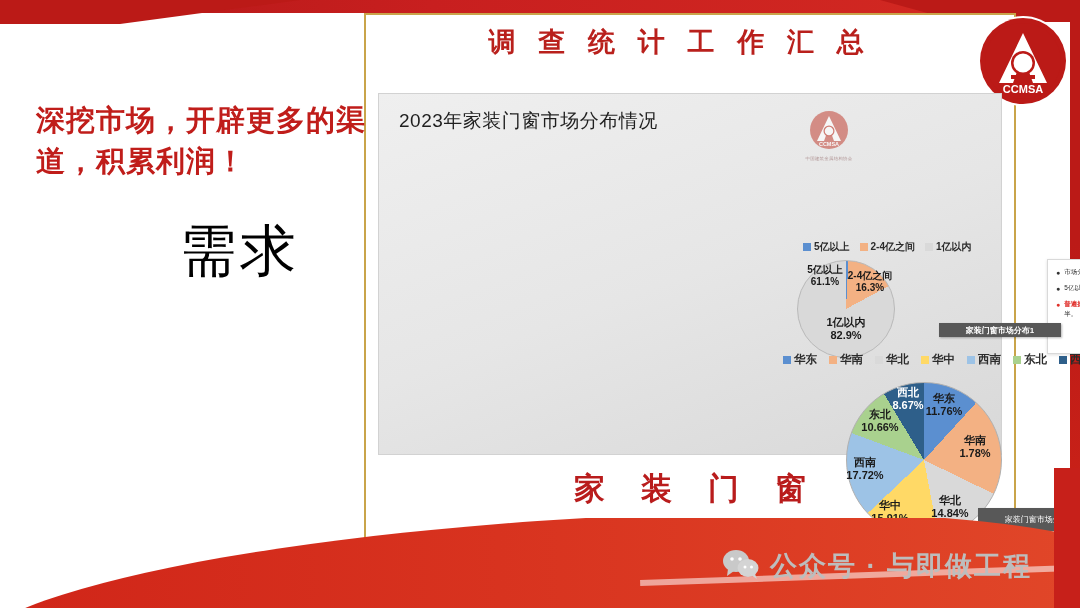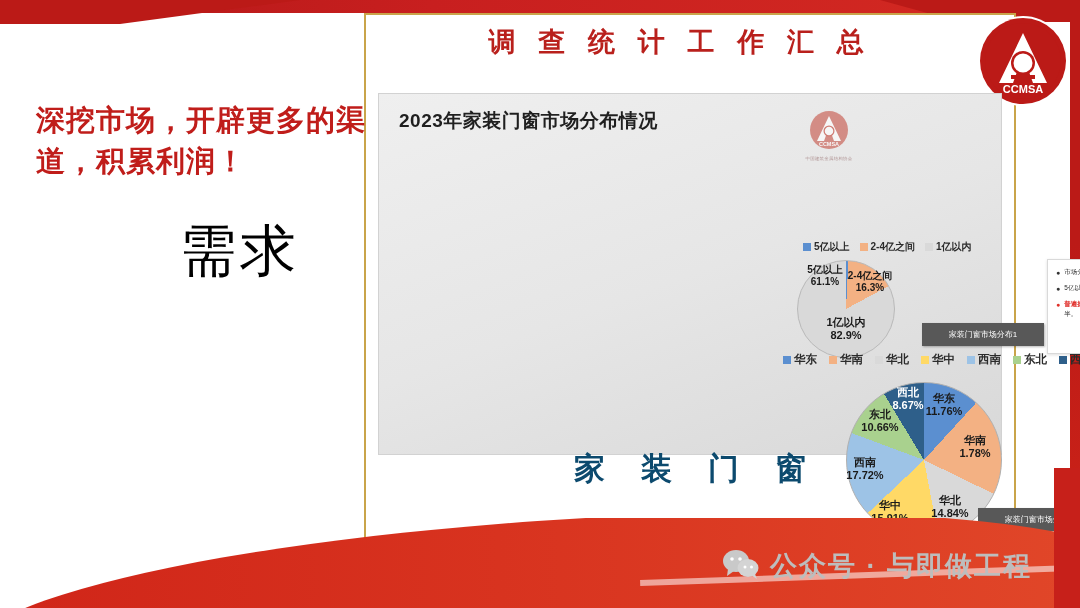--- a/index.html
+++ b/index.html
@@ -107,21 +107,21 @@
   }
 
   
   .panel {
     position: absolute; left: 378px; top: 93px; width: 624px; height: 362px;
     background: linear-gradient(160deg,#efefef 0%, #e6e6e6 50%, #d8d8d8 100%);
     border: 1px solid #d2d2d2;
   }
   .panel-title {
     position: absolute; left: 20px; top: 14px;
-    font-size: 19px; font-weight: bold; color: #1f1f1f; letter-spacing: .5px;
+    font-size: 19px; font-weight: normal; color: #1f1f1f; letter-spacing: .5px;
   }
   .watermark {
     position: absolute; right: 145px; top: 16px; width: 54px; text-align:center;
     opacity: .62;
   }
   .watermark .wm-txt {
     font-size: 4.4px; color: #8d5f5f; letter-spacing: .3px; margin-top: 2px;
     white-space: nowrap;
   }
 
@@ -159,29 +159,29 @@
   }
   .bullet-txt .red { color: #e0302c; font-weight: bold; }
 
   
   .callout {
     position: absolute; background: #585858; color: #ffffff;
     font-size: 8px; display: flex; align-items: center; justify-content: center;
     box-shadow: 1px 1px 2px rgba(0,0,0,.28);
     white-space: nowrap;
   }
-  #callout-1 { left: 543px; top: 229px; width: 122px; height: 23px; }
+  #callout-1 { left: 560px; top: 229px; width: 122px; height: 14px; font-weight: bold; }
   #callout-2 { left: 599px; top: 414px; width: 122px; height: 23px; }
 
   
   .bottom-chars {
-    position: absolute; left: 378px; top: 448px; width: 624px;
+    position: absolute; left: 378px; top: 468px; width: 624px;
     text-align: center;
     font-family: Liberation Serif, serif;
-    font-size: 31px; font-weight: bold; color: #0c4a6e; letter-spacing: 36px;
+    font-size: 31px; font-weight: bold; color: #b91c1c; letter-spacing: 36px;
     text-indent: 36px;
   }
 
   
   .footer-wx {
     position: absolute; left: 722px; top: 548px;
     display: flex; align-items: center; gap: 10px;
     color: #b9b9b9;
   }
   .footer-wx .wx-text {

